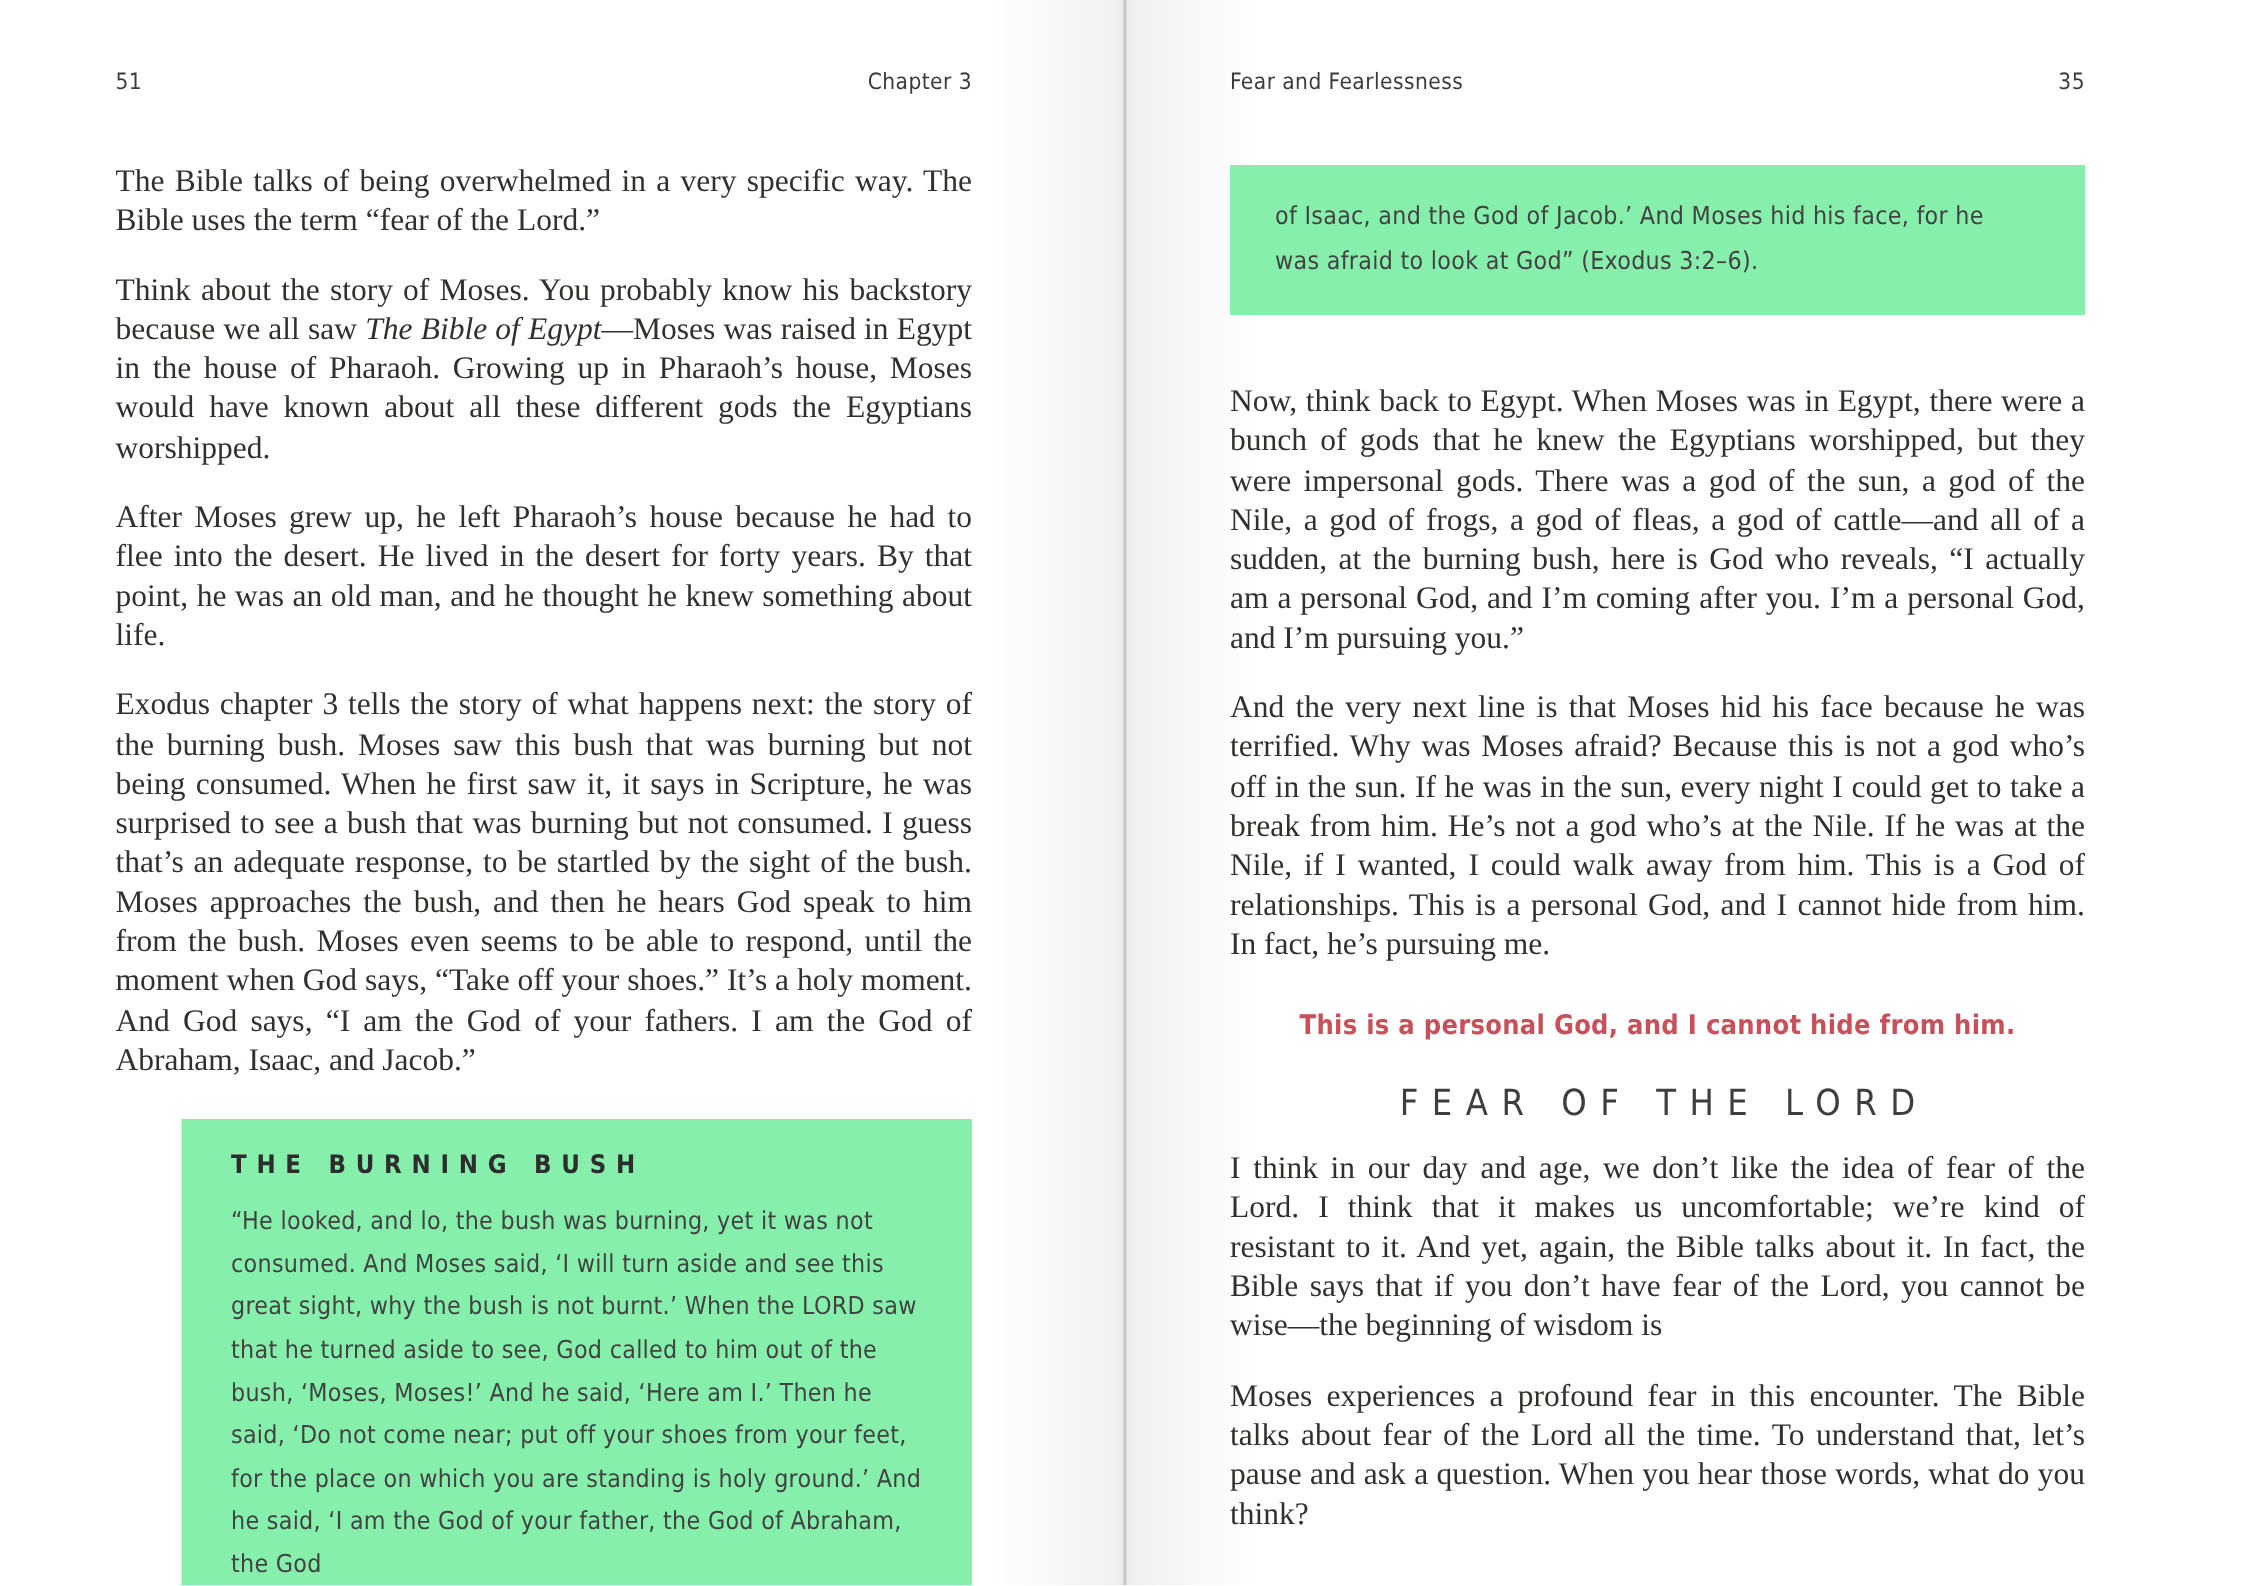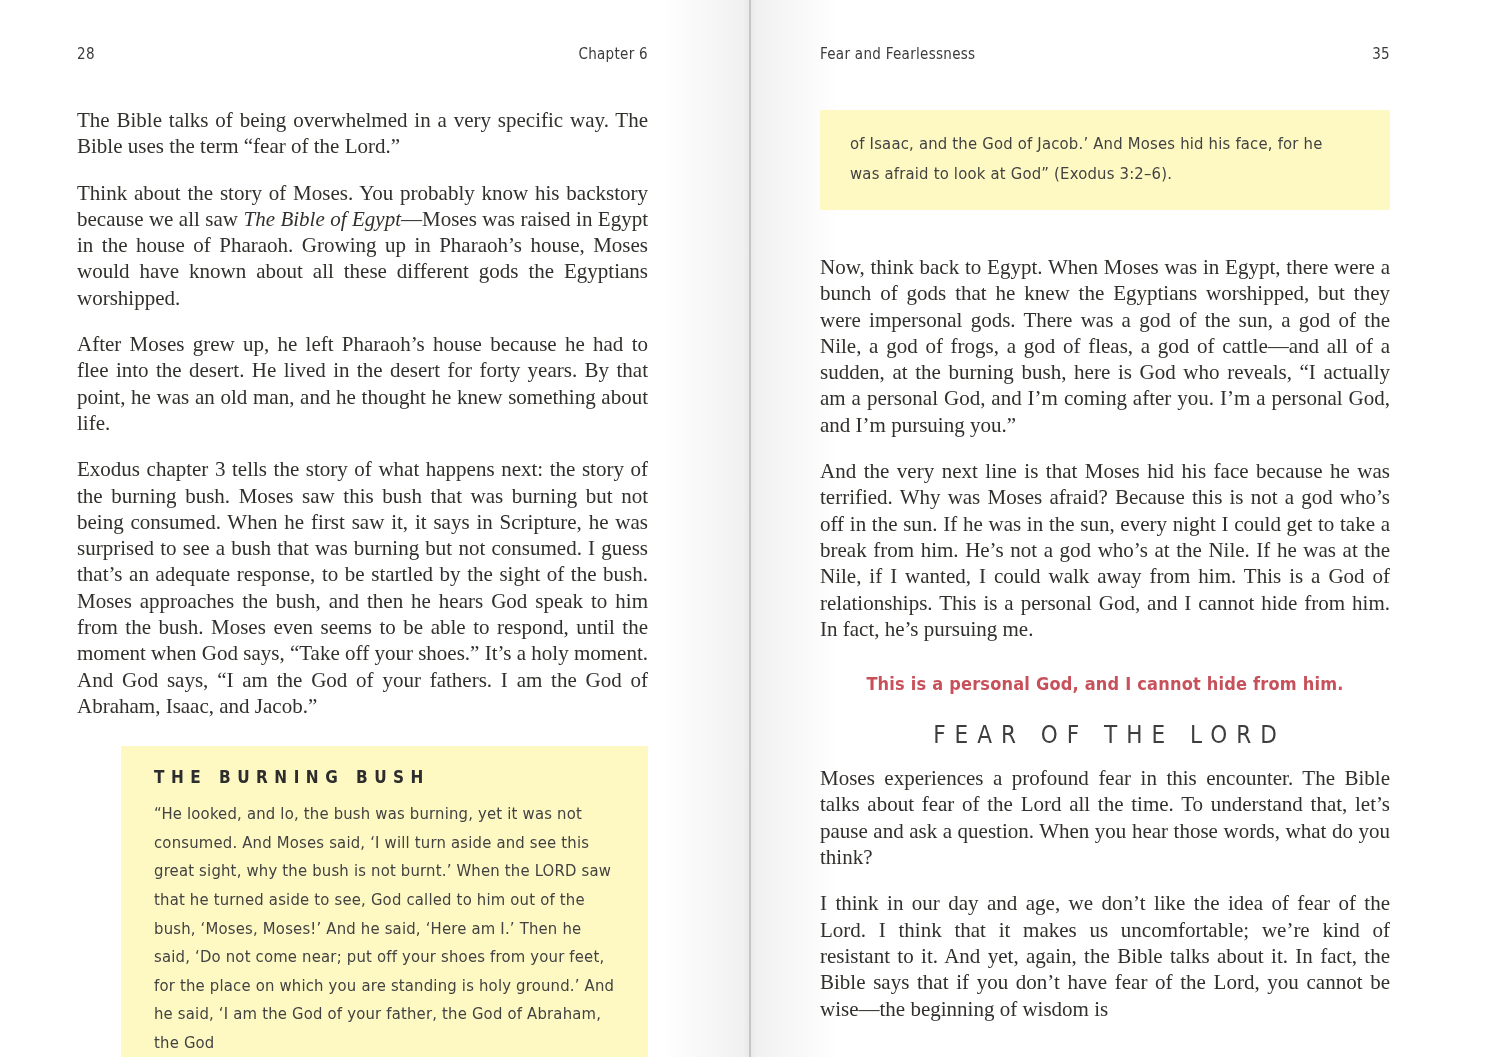--- a/index.html
+++ b/index.html
@@ -66,21 +66,21 @@
   p.body {
     font-size: 21px;
     line-height: 26.3px;
     text-align: justify;
     color: #32302c;
     margin: 0 0 20px 0;
   }
 
   
   .callout {
-    background: #fef9c3;
+    background: #86efac;
   }
   .callout.bottom {
     margin-top: 27px;
     padding: 21px 27px 29px 33px;
     margin-left: 44px;
   }
   .callout-title {
     font-size: 17px;
     font-weight: 600;
     letter-spacing: 6.5px;
@@ -123,22 +123,22 @@
 </style>
 </head>
 <body>
 
 <div class="spread">
   <div class="gutter"></div>
   <div class="gutter-line"></div>
 
   <section class="page left">
     <div class="page-header condensed">
-      <span>28</span>
-      <span>Chapter 6</span>
+      <span>51</span>
+      <span>Chapter 3</span>
     </div>
 
     <p class="body">The Bible talks of being overwhelmed in a very specific way. The Bible uses the term “fear of the Lord.”</p>
 
     <p class="body"><span>Think about the story of Moses. You probably know his backstory because we all saw </span><em>The Bible of Egypt</em><span>—Moses was raised in Egypt in the house of Pharaoh. Growing up in Pharaoh’s house, Moses would have known about all these different gods the Egyptians worshipped.</span></p>
 
     <p class="body">After Moses grew up, he left Pharaoh’s house because he had to flee into the desert. He lived in the desert for forty years. By that point, he was an old man, and he thought he knew something about life.</p>
 
     <p class="body">Exodus chapter 3 tells the story of what happens next: the story of the burning bush. Moses saw this bush that was burning but not being consumed. When he first saw it, it says in Scripture, he was surprised to see a bush that was burning but not consumed. I guess that’s an adequate response, to be startled by the sight of the bush. Moses approaches the bush, and then he hears God speak to him from the bush. Moses even seems to be able to respond, until the moment when God says, “Take off your shoes.” It’s a holy moment. And God says, “I am the God of your fathers. I am the God of Abraham, Isaac, and Jacob.”</p>
 
@@ -159,17 +159,17 @@
     </aside>
 
     <p class="body">Now, think back to Egypt. When Moses was in Egypt, there were a bunch of gods that he knew the Egyptians worshipped, but they were impersonal gods. There was a god of the sun, a god of the Nile, a god of frogs, a god of fleas, a god of cattle—and all of a sudden, at the burning bush, here is God who reveals, “I actually am a personal God, and I’m coming after you. I’m a personal God, and I’m pursuing you.”</p>
 
     <p class="body">And the very next line is that Moses hid his face because he was terrified. Why was Moses afraid? Because this is not a god who’s off in the sun. If he was in the sun, every night I could get to take a break from him. He’s not a god who’s at the Nile. If he was at the Nile, if I wanted, I could walk away from him. This is a God of relationships. This is a personal God, and I cannot hide from him. In fact, he’s pursuing me.</p>
 
     <p class="pull-quote condensed">This is a personal God, and I cannot hide from him.</p>
 
     <h2 class="section-heading condensed">FEAR OF THE LORD</h2>
 
+    <p class="body">I think in our day and age, we don’t like the idea of fear of the Lord. I think that it makes us uncomfortable; we’re kind of resistant to it. And yet, again, the Bible talks about it. In fact, the Bible says that if you don’t have fear of the Lord, you cannot be wise—the beginning of wisdom is</p>
+
     <p class="body">Moses experiences a profound fear in this encounter. The Bible talks about fear of the Lord all the time. To understand that, let’s pause and ask a question. When you hear those words, what do you think?</p>
-
-    <p class="body">I think in our day and age, we don’t like the idea of fear of the Lord. I think that it makes us uncomfortable; we’re kind of resistant to it. And yet, again, the Bible talks about it. In fact, the Bible says that if you don’t have fear of the Lord, you cannot be wise—the beginning of wisdom is</p>
   </section>
 </div>
 
 </body></html>

